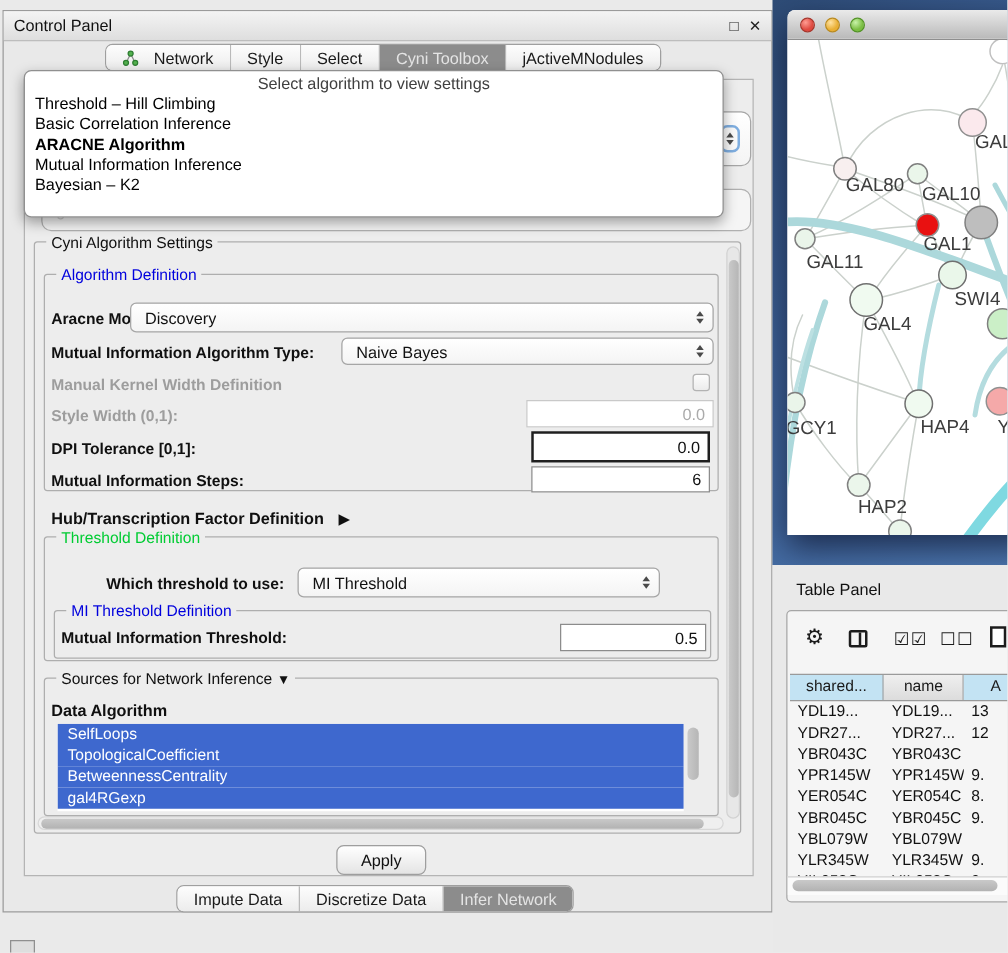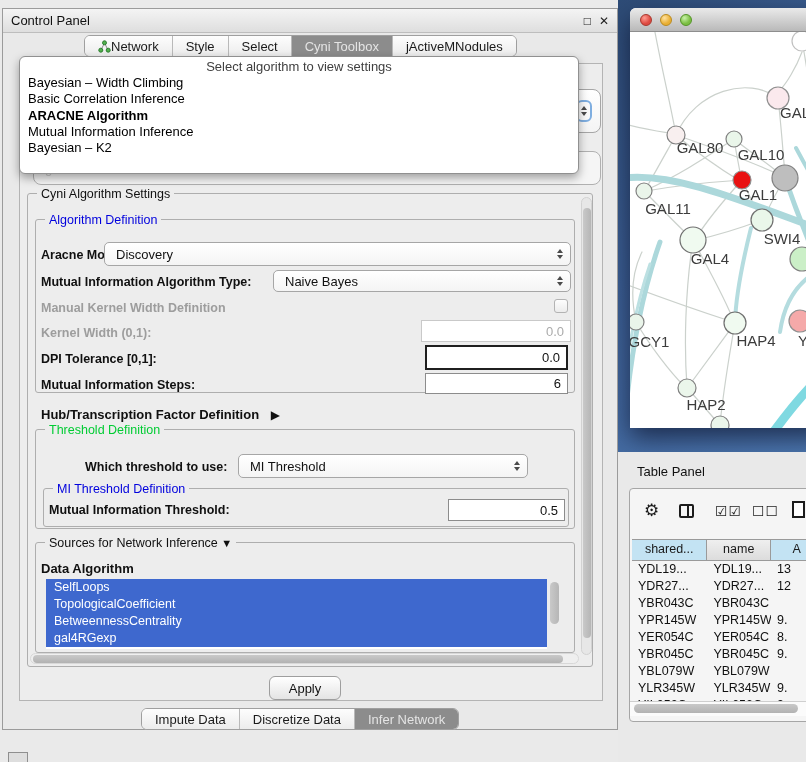--- a/index.html
+++ b/index.html
@@ -10,21 +10,21 @@
          border:1px solid #9B9B9B;box-sizing:border-box}
   .cp-titlebar{position:absolute;left:0;top:0;right:0;height:24px;display:flex;align-items:center;
          padding:0 8px;box-sizing:border-box;font-size:13px;color:#111;
          background:linear-gradient(#F4F4F4,#DEDEDE);border-bottom:1px solid #BDBDBD}
   .cp-icons{margin-left:auto;display:flex;gap:8px;font-size:12px;color:#222}
   .cp-icons span{cursor:default}
   .cp-close{font-weight:bold}
   
   .seg{position:absolute;display:flex;height:22px;border:1px solid #9F9F9F;border-radius:6px;
        overflow:hidden;background:#F5F5F5;box-sizing:border-box}
-  .seg .tab{display:flex;align-items:center;gap:0;padding:0 13px;font-size:13px;color:#1A1A1A;
+  .seg .tab{display:flex;align-items:center;gap:12px;padding:0 13px;font-size:13px;color:#1A1A1A;
        background:linear-gradient(#FDFDFD,#ECECEC);border-right:1px solid #B9B9B9;white-space:nowrap}
   .seg .tab:last-child{border-right:none}
   .seg .tab.sel{background:#8C8C8C;color:#E4E4E4}
   .toptabs{left:81px;top:26px}
   .bottabs{left:138px;top:699px}
   
   .tabpanel{position:absolute;left:16px;top:54px;width:584px;height:638px;background:#EDEDED;
        border:1px solid #B4B4B4;box-sizing:border-box}
   
   .combo{position:absolute;background:linear-gradient(#FFFFFF,#F4F4F4);border:1px solid #A6A6A6;
@@ -148,21 +148,21 @@
         <span class="ard"></span>
       </span>
   </div>
   <div class="combo" style="left:30px;top:142px;width:568px;height:34px;border-radius:8px;background:#F5F5F5;border-color:#B0B0B0">
     <span class="ctext" style="color:#C9C9C9">gal-filtered sif default node</span>
   </div>
 
   <div class="ddoverlay">
     <div class="dd-ph">Select algorithm to view settings</div>
     <div id="dd-items">
-        <div class="dd-item">Bayesian – Width Climbing</div>
+        <div class="dd-item">Threshold – Hill Climbing</div>
         <div class="dd-item">Basic Correlation Inference</div>
         <div class="dd-item bold">ARACNE Algorithm</div>
         <div class="dd-item">Mutual Information Inference</div>
         <div class="dd-item">Bayesian – K2</div>
       </div>
   </div>
 
   <div class="group" style="left:24px;top:184px;width:566px;height:474px"></div>
   <div class="gtitle" style="left:34px;top:178px;color:#101010">Cyni Algorithm Settings</div>
 
@@ -191,21 +191,21 @@
     <span class="ctext">Naive Bayes</span>
     <span class="steppers">
         <span class="aru"></span>
         <span class="ard"></span>
       </span>
   </div>
 
   <div class="lbl dis" style="left:38px;top:292px">Manual Kernel Width Definition</div>
   <div class="checkbox" style="left:551px;top:290px"></div>
 
-  <div class="lbl dis" style="left:38px;top:317px">Kernel Width (0,1):</div>
+  <div class="lbl dis" style="left:38px;top:317px">Style Width (0,1):</div>
   <input class="field dis" style="left: 418px; top: 311px; width: 150px; height: 22px;" readonly="" value="0.0">
 
   <div class="lbl" style="left:38px;top:343px">DPI Tolerance [0,1]:</div>
   <input class="field strong" style="left: 422px; top: 336px; width: 143px; height: 25px;" readonly="" value="0.0">
 
   <div class="lbl" style="left:38px;top:369px">Mutual Information Steps:</div>
   <input class="field" style="left: 422px; top: 364px; width: 143px; height: 21px;" readonly="" value="6">
 
   <div class="lbl" style="left:38px;top:398px;font-size:13px">
     <span>Hub/Transcription Factor Definition</span>

